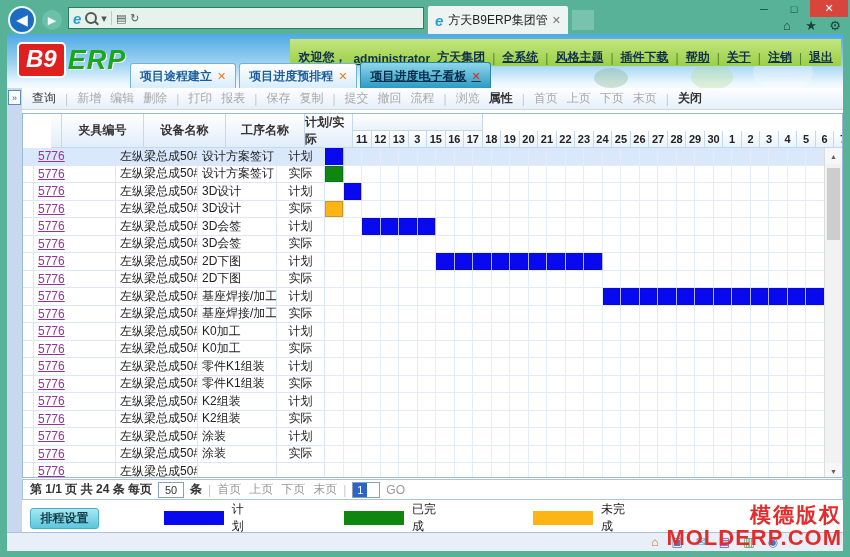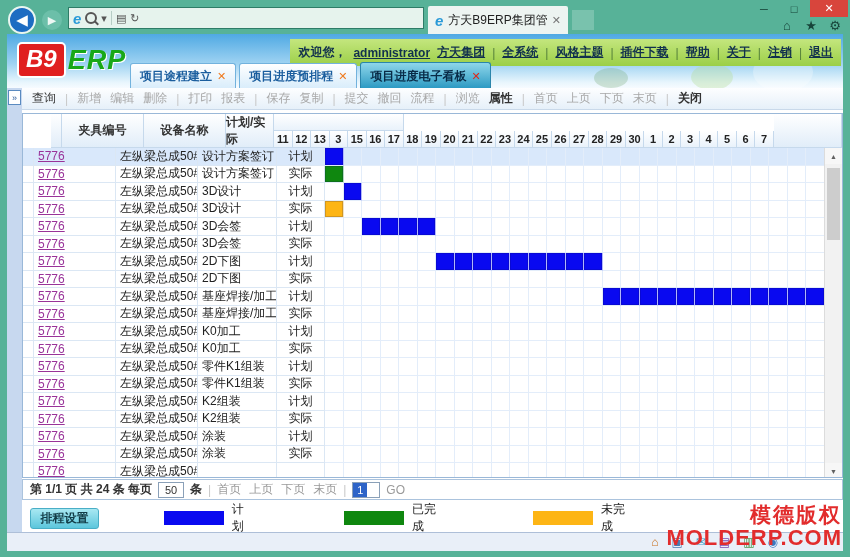--- a/index.html
+++ b/index.html
@@ -35,30 +35,30 @@
 
   
   .app-header{left:7px;top:34px;width:836px;height:54px;
               background:linear-gradient(#4fa9e3,#9fd3f2 55%,#e9f6fd 90%,#f6fbff);overflow:hidden;}
   .blob{border-radius:50%;position:absolute;}
   .logo{left:10px;top:8px;display:flex;align-items:center;}
   .logo-b9{background:#e01f1f;color:#fff;font-style:italic;font-weight:bold;font-size:24px;
            padding:1px 7px 3px;border-radius:5px;border:2px solid #fff;}
   .logo-erp{color:#18a818;font-style:italic;font-weight:bold;font-size:27px;letter-spacing:1px;
             text-shadow:1px 1px 0 #fff;margin-left:2px;}
-  .welcome{right:2px;top:5px;height:27px;display:flex;align-items:center;gap:7px;font-size:12px;
+  .welcome{right:2px;top:5px;height:27px;display:flex;align-items:flex-end;gap:7px;font-size:12px;
            background:linear-gradient(#c4e67e,#9bcf47);padding:0 8px;color:#11304d;font-weight:bold;}
   .welcome a{color:#11304d;text-decoration:underline;cursor:pointer;}
   .wsep{color:#55803a;font-weight:normal;}
   .atabs{left:123px;bottom:0;display:flex;gap:3px;align-items:flex-end;}
   .atab{border:1px solid #72b2dd;border-bottom:none;background:linear-gradient(#ffffff,#d9edfb);
         color:#1b5e9e;font-weight:bold;font-size:12px;padding:4px 9px 3px;border-radius:3px 3px 0 0;
         display:flex;gap:5px;align-items:center;cursor:pointer;}
   .atab .x{color:#f07a1e;font-size:11px;}
-  .atab.active{background:linear-gradient(#8ed6ea,#2d9ac3);color:#082b47;border-color:#2a85ab;padding-top:5px;}
+  .atab.active{background:linear-gradient(#8ed6ea,#2d9ac3);color:#082b47;border-color:#2a85ab;padding-top:5px;text-decoration:underline;}
   .atab.active .x{color:#e02717;}
 
   
   .content-bg{left:7px;top:88px;width:836px;height:445px;background:#fff;}
   .toolbar{left:22px;top:88px;width:821px;height:22px;background:linear-gradient(#fdfeff,#e6f0f9);
            border-bottom:1px solid #c9d9ea;display:flex;align-items:center;gap:9px;padding:0 10px;font-size:12px;}
   .titem{color:#333;cursor:pointer;white-space:nowrap;}
   .titem.dis{color:#a8a8a8;}
   .titem.b{font-weight:bold;}
   .tsep{color:#c8c8c8;}
@@ -225,20 +225,21 @@
     <span class="titem dis">末页</span>
     <span class="tsep">|</span>
     <span class="titem b">关闭</span>
   </div>
 
 <div class="abs grid">
   <div class="ghead" id="grid-head">
       <div class="hcell" style="width: 11px; height: 34px;"></div>
       <div class="hcell" style="width: 82px; height: 34px;">夹具编号</div>
       <div class="hcell" style="width: 82px; height: 34px;">设备名称</div>
+      <div class="hcell" style="width: 79px; height: 34px;">工序名称</div>
       <div class="hcell" style="width: 48px; height: 34px;">计划/实际</div>
       <div class="gantt-head" style="width: 500px;">
         <div class="mrow">
           <div class="mcell" style="width: 129.63px;"></div>
         </div>
         <div class="drow">
           <div class="dcell" style="width: 18.5185px;">11</div>
           <div class="dcell" style="width: 18.5185px;">12</div>
           <div class="dcell" style="width: 18.5185px;">13</div>
           <div class="dcell" style="width: 18.5185px;">3</div>

